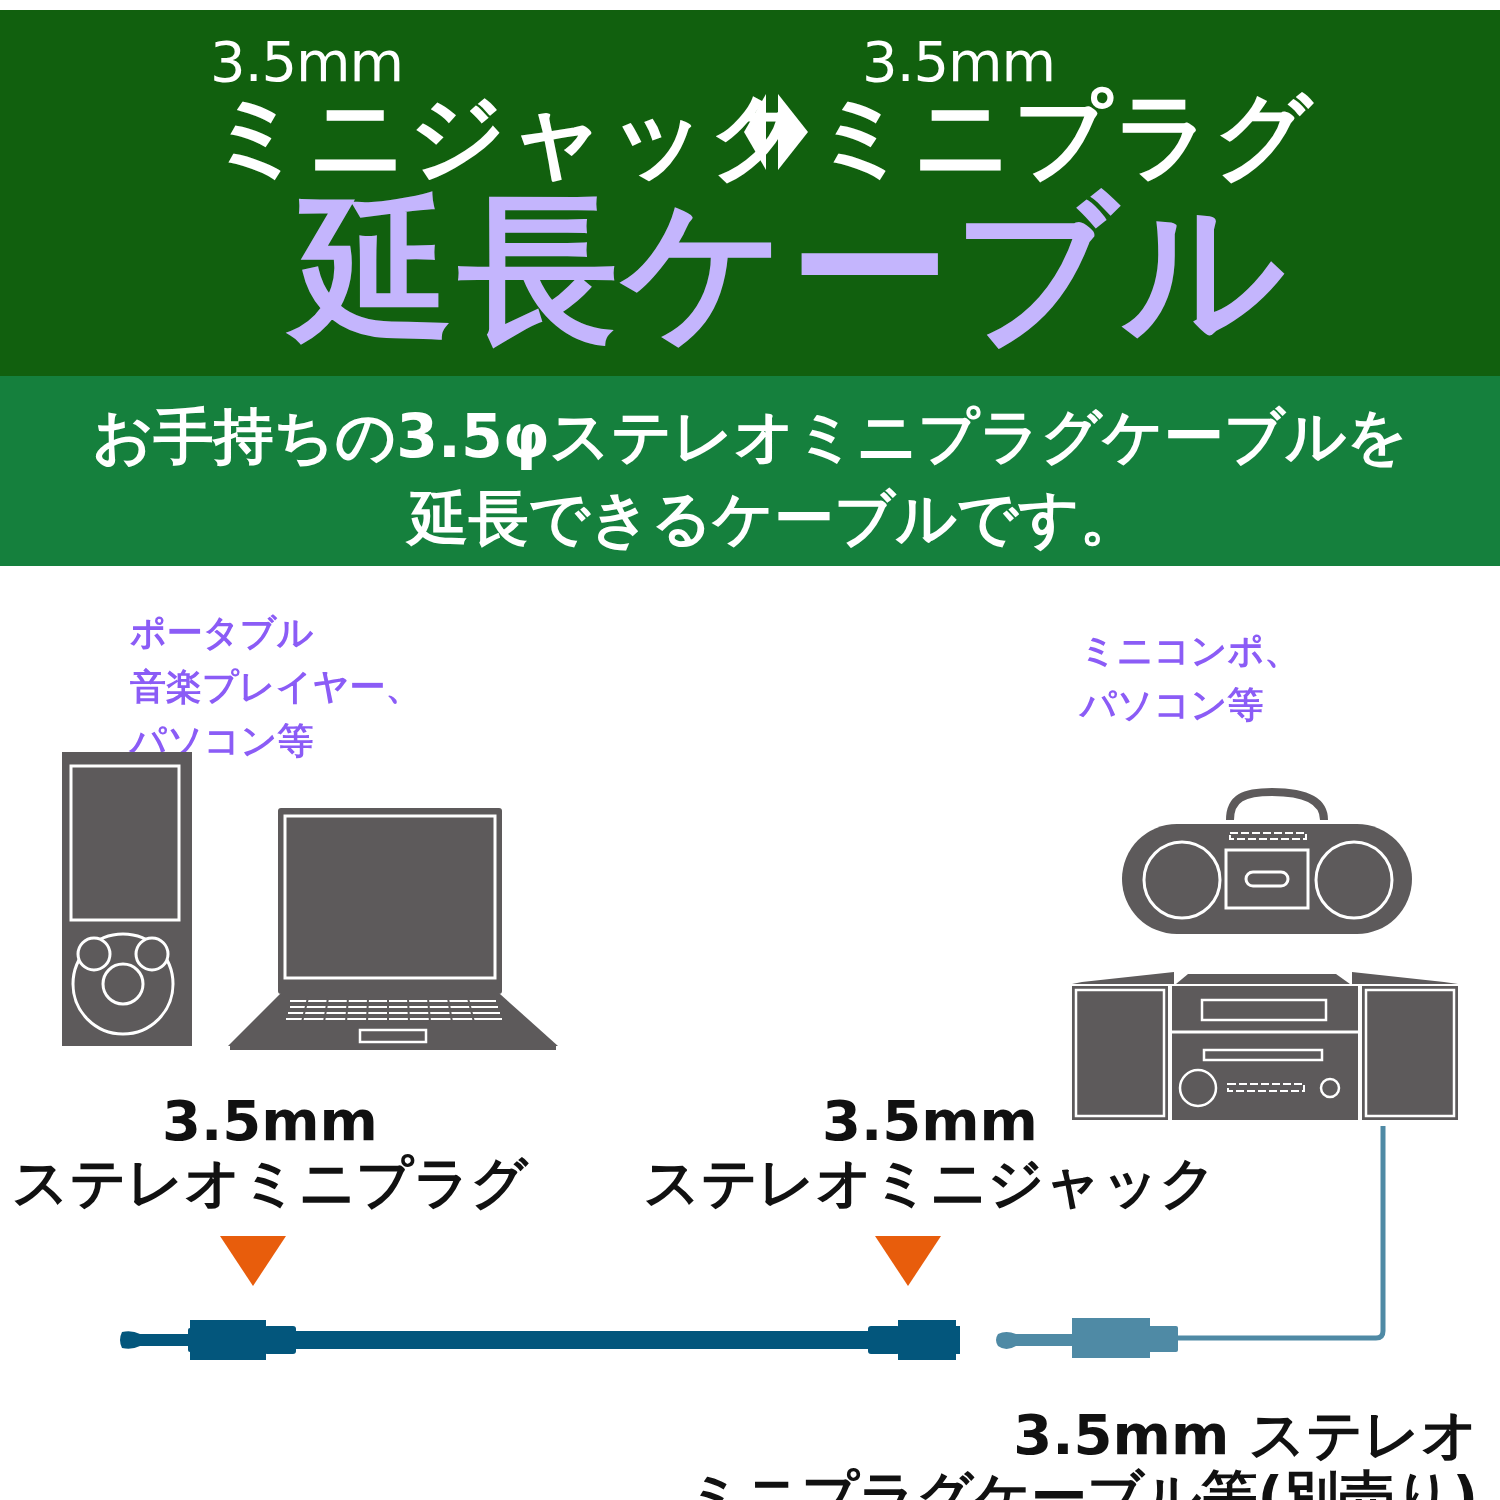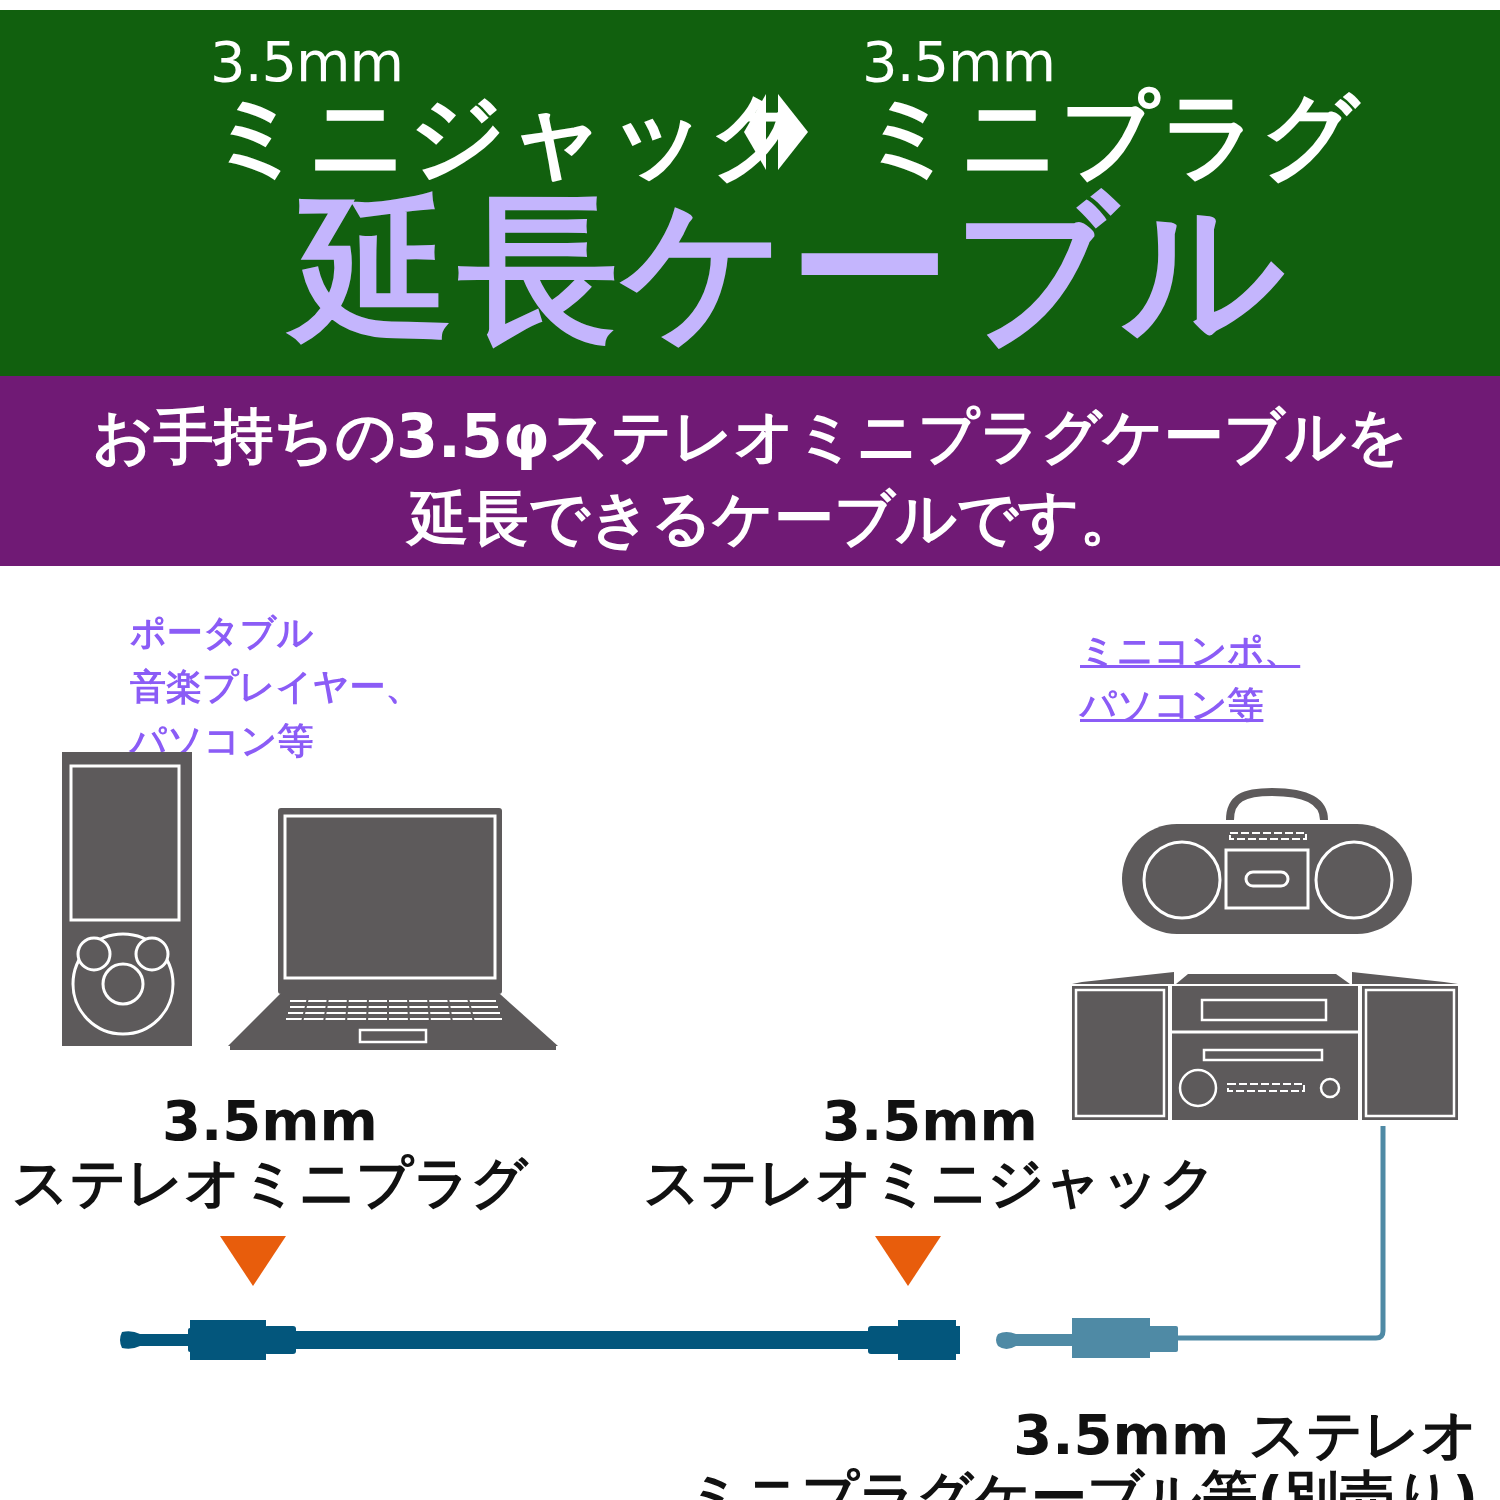--- a/index.html
+++ b/index.html
@@ -3,38 +3,38 @@
 <meta charset="utf-8">
 <style>
   html, body { margin: 0; padding: 0; background: #ffffff; }
   body { width: 1500px; height: 1500px; position: relative; overflow: hidden;
          font-family: "DejaVu Sans", "Liberation Sans", sans-serif; color: #111; }
   .banner { position: absolute; left: 0; top: 10px; width: 1500px; height: 366px; background: #11600e; }
   .banner .sub { position: absolute; color: #fff; font-size: 56px; line-height: 1; letter-spacing: -1px; }
   .banner .kana { position: absolute; color: #fff; font-size: 96px; line-height: 1; font-weight: bold; letter-spacing: 2px; }
   .banner .big { position: absolute; left: 294px; top: 180px; color: #c4b5fd; font-size: 160px; line-height: 1; font-weight: bold; letter-spacing: 4px; }
   .arrows { position: absolute; left: 744px; top: 84px; width: 92px; height: 78px; }
-  .strip { position: absolute; left: 0; top: 376px; width: 1500px; height: 190px; background: #701a75; }
+  .strip { position: absolute; left: 0; top: 376px; width: 1500px; height: 190px; background: #15803d; }
   .strip .line { position: absolute; left: 0; width: 1500px; text-align: center; color: #fff; font-size: 60px; line-height: 1; font-weight: bold; }
   .label { position: absolute; text-align: left; font-size: 36px; line-height: 54px; font-weight: bold; color: #8b5cf6; }
   .lab2 { position: absolute; text-align: center; font-size: 56px; line-height: 62px; font-weight: bold; color: #111; }
   svg { position: absolute; overflow: visible; }
 </style>
 </head>
 <body>
 
 <div class="banner">
   <div class="sub" style="left:210px; top:24px;">3.5mm</div>
   <div class="kana" style="left:208px; top:78px;">ミニジャック</div>
   <svg class="arrows" viewBox="0 0 92 78">
     <polygon points="22,0 22,76 0,38" fill="#fff"></polygon>
     <polygon points="34,0 34,76 64,38" fill="#fff"></polygon>
   </svg>
   <div class="sub" style="left:862px; top:24px;">3.5mm</div>
-  <div class="kana" style="left:860px; top:78px;">ミニプラグ</div>
+  <div class="kana" style="left:813px; top:78px;">ミニプラグ</div>
   <div class="big">延長ケーブル</div>
 </div>
 
 <div class="strip">
   <div class="line" style="top:30px;">お手持ちの3.5φステレオミニプラグケーブルを</div>
   <div class="line" style="top:112px;padding-left:24px;">延長できるケーブルです。</div>
 </div>
 
 <div class="label" style="left:130px; top:606px; width:460px;">
   <div>ポータブル</div>
@@ -69,21 +69,21 @@
       <line x1="140" y1="190" x2="139" y2="214"></line>
     <line x1="160" y1="190" x2="160" y2="214"></line>
       <line x1="180" y1="190" x2="181" y2="214"></line>
     <line x1="200" y1="190" x2="202" y2="214"></line>
       <line x1="220" y1="190" x2="224" y2="214"></line>
     <line x1="240" y1="190" x2="246" y2="214"></line>
   </g>
   <rect x="132" y="222" width="66" height="12" fill="none" stroke="#fff" stroke-width="2.5"></rect>
 </svg>
 
-<div class="label" style="left:1080px; top:624px; width:360px;text-decoration:underline;">
+<div class="label" style="left:1080px; top:624px; width:360px;">
   <div>ミニコンポ、</div>
   <div>パソコン等</div>
 </div>
 
 <svg style="left:1122px; top:790px;" width="292" height="146" viewBox="0 0 292 146">
   <path d="M108,30 C108,8 122,2 150,2 C178,2 202,8 202,30" fill="none" stroke="#5d5a5b" stroke-width="8"></path>
   <rect x="0" y="34" width="290" height="110" rx="55" fill="#5d5a5b"></rect>
   <circle cx="60" cy="90" r="38" fill="none" stroke="#fff" stroke-width="3"></circle>
   <circle cx="232" cy="90" r="38" fill="none" stroke="#fff" stroke-width="3"></circle>
   <rect x="104" y="60" width="82" height="58" fill="none" stroke="#fff" stroke-width="3"></rect>

